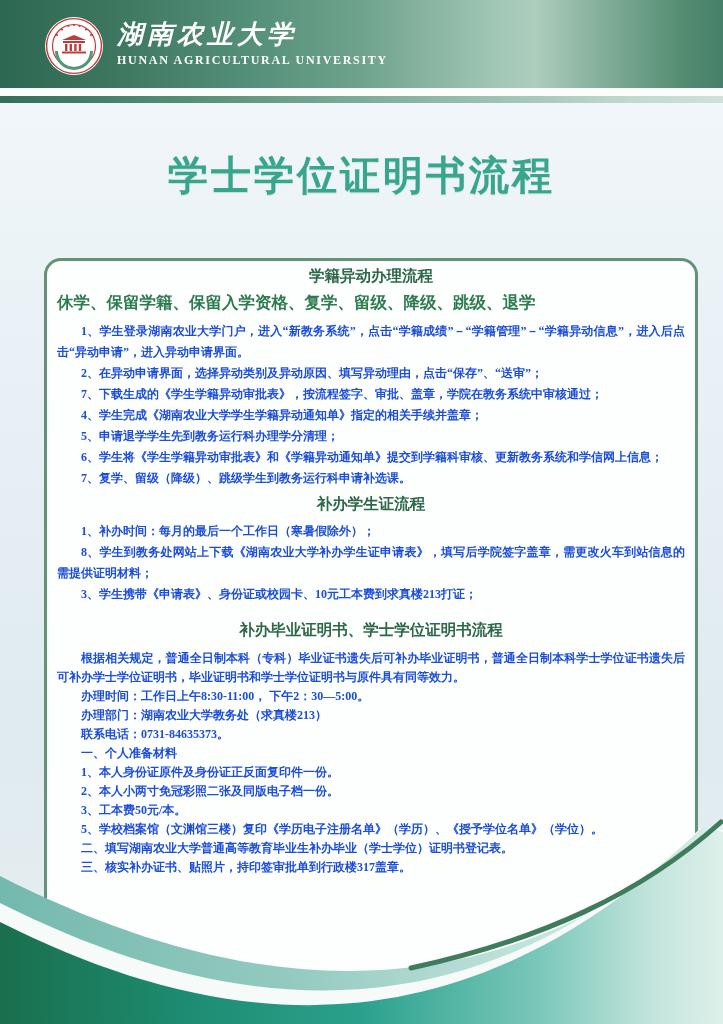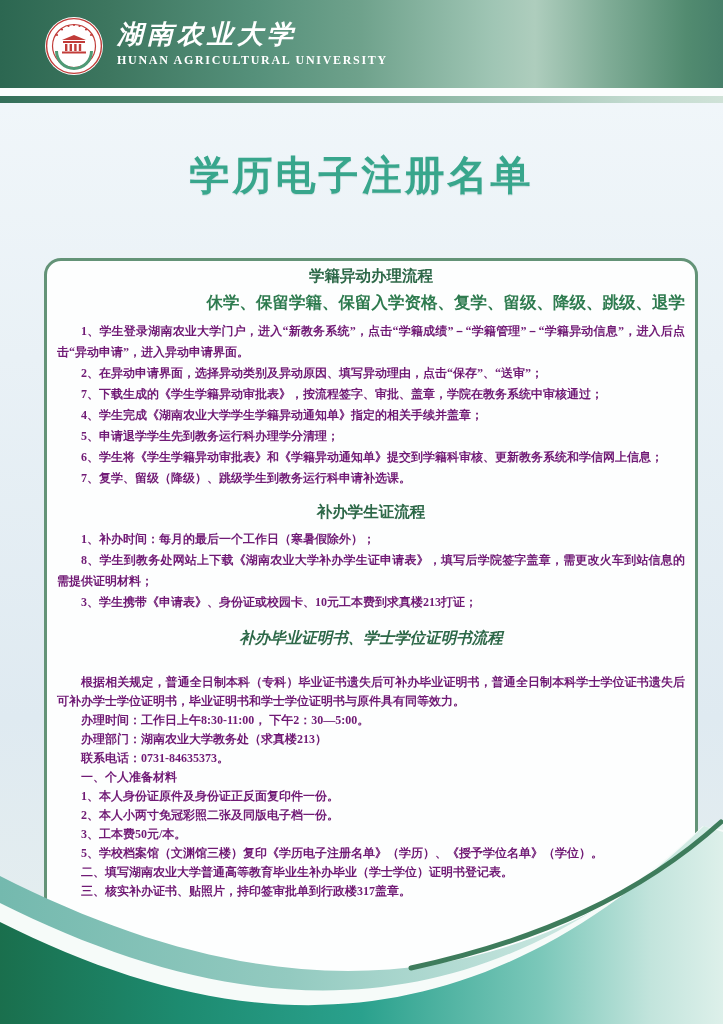--- a/index.html
+++ b/index.html
@@ -39,29 +39,29 @@
   .panel{
     position:absolute;left:44px;top:258px;width:628px;height:732px;
     background:#fdfefe;border:3px solid #639377;border-radius:17px;
     padding:4px 10px 0 10px;box-sizing:content-box;z-index:1;
   }
   .sec-heading{
     text-align:center;font-size:15.5px;font-weight:bold;color:#2d6848;
     line-height:22px;margin:0 0 4px 0;
   }
   .sec-subheading{
-    text-align:right;font-size:16.5px;font-weight:bold;color:#2e7b4f;
+    text-align:left;font-size:16.5px;font-weight:bold;color:#2e7b4f;
     line-height:24px;margin:0 0 6px 0;
   }
   .step{
-    margin:0;font-size:12px;font-weight:bold;color:#701a75;
+    margin:0;font-size:12px;font-weight:bold;color:#1d4ed8;
     line-height:21px;text-indent:2em;text-align:justify;
   }
-  .sec2 .sec-heading{margin-top:12px;margin-bottom:6px;font-family:Liberation Serif, serif;}
-  .sec3 .sec-heading{margin-top:14px;margin-bottom:24px;font-style:italic;}
+  .sec2 .sec-heading{margin-top:4px;margin-bottom:6px;font-family:Liberation Serif, serif;}
+  .sec3 .sec-heading{margin-top:14px;margin-bottom:8px;}
   .sec3 .step{line-height:19px;}
   
   .footer-waves{position:absolute;left:0;top:800px;width:723px;height:224px;z-index:2;pointer-events:none;}
 </style>
 </head>
 <body>
 
 <div class="header">
   <svg class="logo" viewBox="0 0 58 58">
     <circle cx="29" cy="29" r="29" fill="#ffffff"></circle>
@@ -88,21 +88,21 @@
     </g>
   </svg>
   <div class="brand">
     <div class="brand-cn">湖南农业大学</div>
     <div class="brand-en">HUNAN  AGRICULTURAL  UNIVERSITY</div>
   </div>
 </div>
 <div class="white-gap"></div>
 <div class="green-stripe"></div>
 
-<div class="page-title">学历电子注册名单</div>
+<div class="page-title">学士学位证明书流程</div>
 
 <div class="panel">
 
   <div class="sec1">
     <p class="sec-heading">学籍异动办理流程</p>
     <p class="sec-subheading">休学、保留学籍、保留入学资格、复学、留级、降级、跳级、退学</p>
     <p class="step">1、学生登录湖南农业大学门户，进入“新教务系统”，点击“学籍成绩”－“学籍管理”－“学籍异动信息”，进入后点击“异动申请”，进入异动申请界面。</p>
     <p class="step">2、在异动申请界面，选择异动类别及异动原因、填写异动理由，点击“保存”、“送审”；</p>
     <p class="step">7、下载生成的《学生学籍异动审批表》，按流程签字、审批、盖章，学院在教务系统中审核通过；</p>
     <p class="step">4、学生完成《湖南农业大学学生学籍异动通知单》指定的相关手续并盖章；</p>

